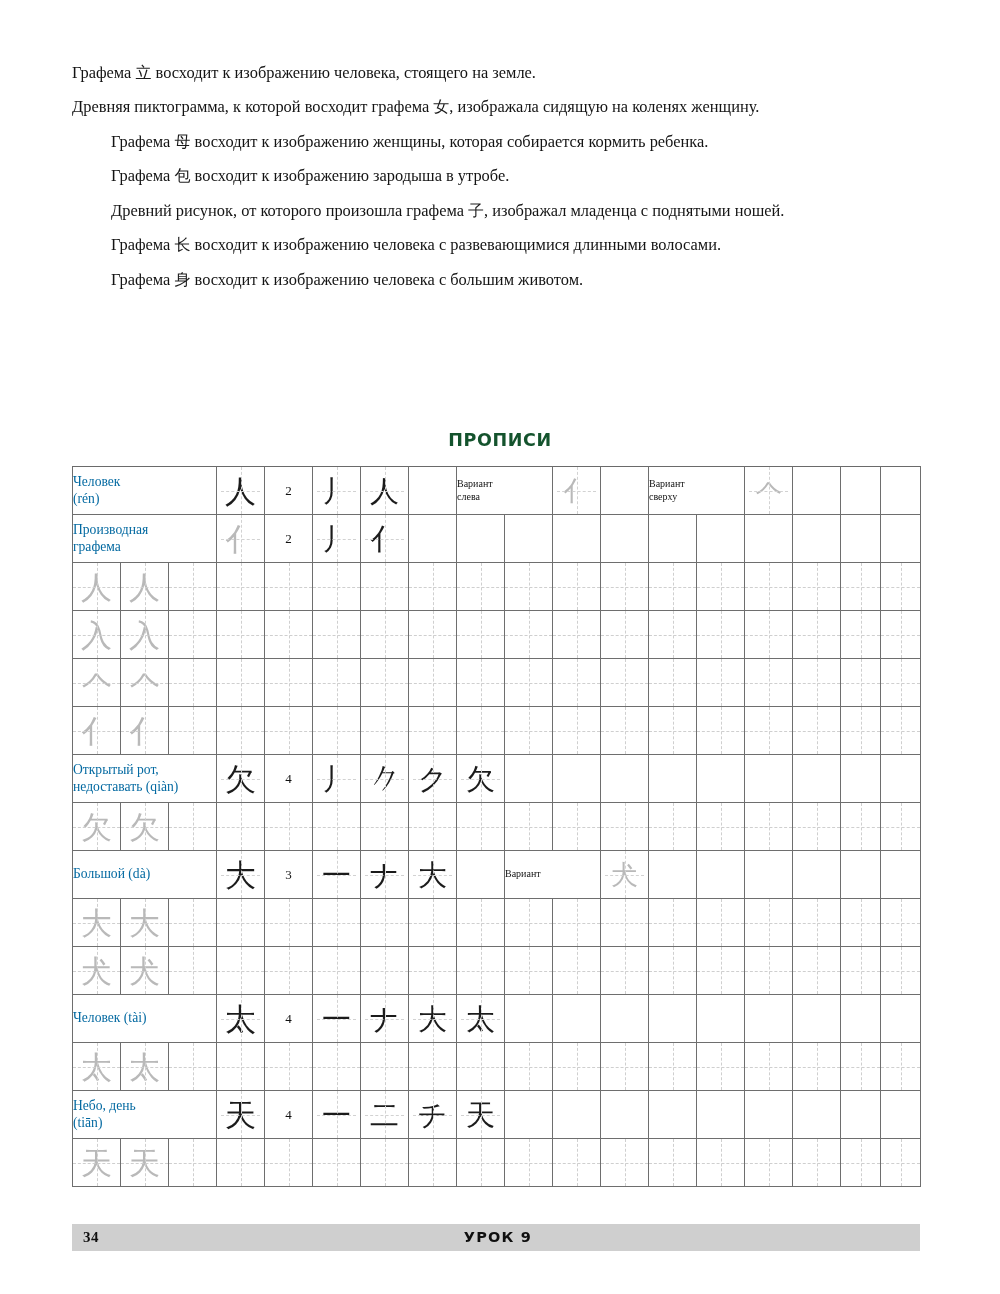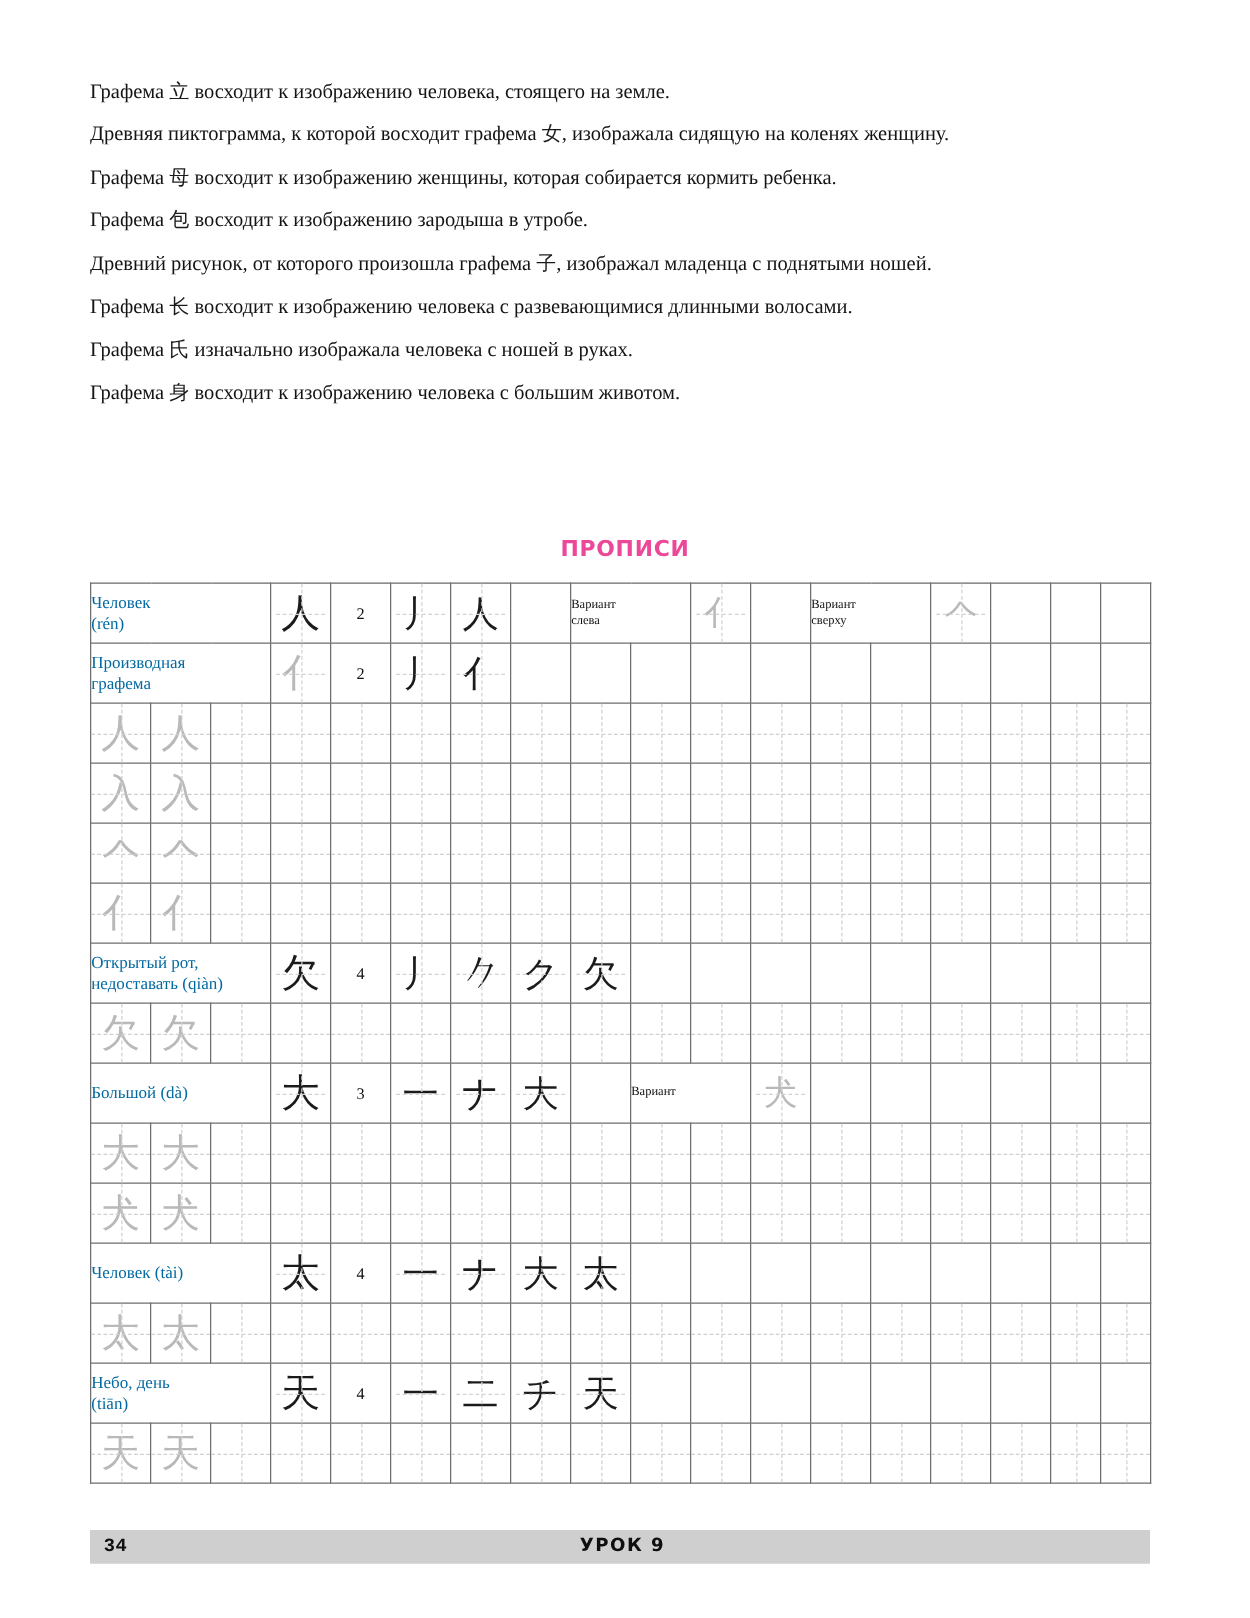--- a/index.html
+++ b/index.html
@@ -30,39 +30,39 @@
     top: 62px;
     width: 858px;
   }
   .para {
     font-size: 16.4px;
     line-height: 1.40;
     margin: 0 0 11.5px 0;
     text-align: justify;
     color: #141414;
   }
-  .para.nojust { text-align: left; }
+  .para.nojust { text-align: left; margin-left: 39px; }
   .han {
     font-family: "DejaVu Sans", "Liberation Sans", sans-serif;
     font-size: 16px;
     color: #1a1a1a;
   }
 
   
   .sect-title {
     position: absolute;
     left: 0;
     top: 430px;
     width: 1000px;
     text-align: center;
     font-family: "DejaVu Sans", "Liberation Sans", sans-serif;
     font-weight: bold;
     font-size: 17.5px;
     letter-spacing: 0.6px;
-    color: #ec4899;
+    color: #14532d;
   }
 
   
   .tbl-wrap {
     position: absolute;
     left: 72px;
     top: 466px;
     width: 848px;
   }
   table.cb {
@@ -161,21 +161,21 @@
     top: 1224px;
     width: 848px;
     height: 27px;
     background: #cfcfcf;
   }
   .footer .pg {
     position: absolute;
     left: 11px;
     top: 0;
     line-height: 27px;
-    font-family: Liberation Mono, monospace;
+    font-family: Liberation Serif, serif;
     font-weight: bold;
     font-size: 15px;
     color: #0f0f0f;
     letter-spacing: 0.4px;
   }
   .footer .lesson {
     position: absolute;
     left: 4px; right: 0;
     top: 0;
     text-align: center;
@@ -192,21 +192,20 @@
 
 <div class="page">
 
   <div class="prose">
     <p class="para"><span>Графема </span><span class="han">立</span><span> восходит к изображению человека, стоящего на земле.</span></p>
     <p class="para"><span>Древняя пиктограмма, к которой восходит графема </span><span class="han">女</span><span>, изображала сидящую на коленях женщину.</span></p>
     <p class="para nojust"><span>Графема </span><span class="han">母</span><span> восходит к изображению женщины, которая собирается кормить ребенка.</span></p>
     <p class="para nojust"><span>Графема </span><span class="han">包</span><span> восходит к изображению зародыша в утробе.</span></p>
     <p class="para nojust"><span>Древний рисунок, от которого произошла графема </span><span class="han">子</span><span>, изображал младенца с поднятыми ношей.</span></p>
     <p class="para nojust"><span>Графема </span><span class="han">长</span><span>  восходит к изображению человека с развевающимися длинными волосами.</span></p>
-    <p class="para nojust"><span>Графема </span><span class="han">氏</span><span>  изначально изображала человека с ношей в руках.</span></p>
     <p class="para nojust"><span>Графема </span><span class="han">身</span><span>  восходит к изображению человека с большим животом.</span></p>
   </div>
 
   <div class="sect-title">ПРОПИСИ</div>
 
   <div class="tbl-wrap">
     <table class="cb">
       <colgroup>
         <col style="width:48px">
           <col style="width:48px">

